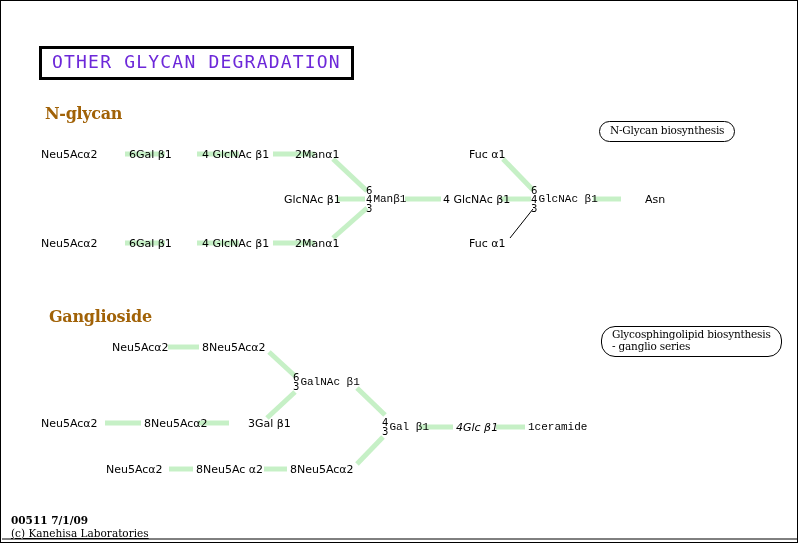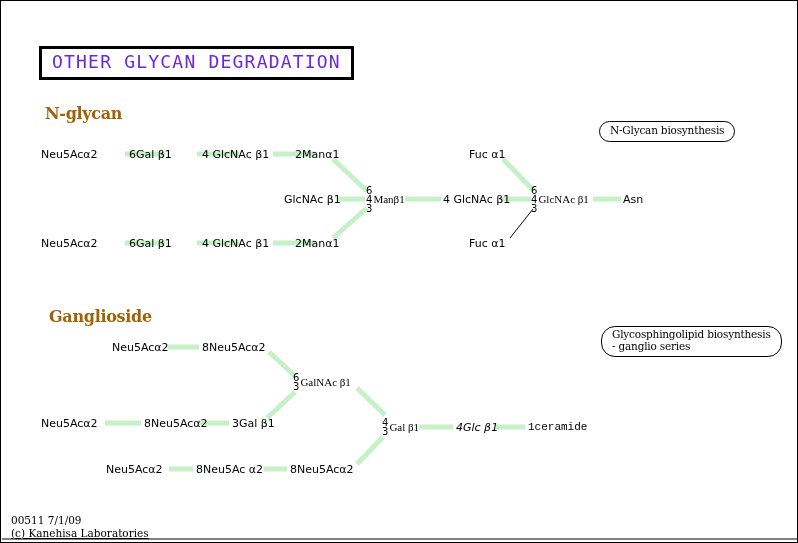--- a/index.html
+++ b/index.html
@@ -75,21 +75,21 @@
   .branch .digits {
     display: flex;
     flex-direction: column;
     font-family: "DejaVu Sans", "Liberation Sans", sans-serif;
     font-size: 10px;
     line-height: 9px;
     color: #000000;
     margin-right: 1px;
   }
   .branch .bname {
-    font-family: Liberation Serif, serif;
+    font-family: Liberation Mono, monospace;
     font-size: 11px;
     color: #000000;
     line-height: 1;
   }
   
   .maplink {
     position: absolute;
     border: 1px solid #000000;
     border-radius: 14px;
     background: #ffffff;
@@ -202,51 +202,51 @@
 
   <div class="branch" style="left:530px; top:198px;">
     <span class="digits">
       <span>6</span>
       <span>4</span>
       <span>3</span>
     </span>
     <span class="bname">GlcNAc β1</span>
   </div>
 
-  <div class="node" style="left:622px; top:198px;text-align:right;">Asn</div>
+  <div class="node" style="left:644px; top:198px;text-align:right;">Asn</div>
 
   <div class="node" style="left:468px; top:153px;">Fuc α1</div>
   <div class="node" style="left:468px; top:242px;">Fuc α1</div>
 
   <div class="node" style="left:111px; top:346px;">Neu5Acα2</div>
   <div class="node" style="left:201px; top:346px;">8Neu5Acα2</div>
 
   <div class="branch" style="left:292px; top:381px;">
     <span class="digits">
       <span>6</span>
       <span>3</span>
     </span>
     <span class="bname">GalNAc β1</span>
   </div>
 
   <div class="node" style="left:40px; top:422px;">Neu5Acα2</div>
   <div class="node" style="left:143px; top:422px;">8Neu5Acα2</div>
-  <div class="node" style="left:231px; top:422px;">3Gal β1</div>
+  <div class="node" style="left:247px; top:422px;">3Gal β1</div>
 
   <div class="node" style="left:105px; top:468px;">Neu5Acα2</div>
   <div class="node" style="left:195px; top:468px;">8Neu5Ac α2</div>
   <div class="node" style="left:289px; top:468px;">8Neu5Acα2</div>
 
   <div class="branch" style="left:381px; top:426px;">
     <span class="digits">
       <span>4</span>
       <span>3</span>
     </span>
     <span class="bname">Gal β1</span>
   </div>
 
   <div class="node" style="left:455px; top:426px;font-style:italic;">4Glc β1</div>
   <div class="node" style="left:527px; top:426px;font-family:Liberation Mono, monospace;">1ceramide</div>
 
-  <div class="footer" style="top:513px;">00511 7/1/09</div>
+  <div class="footer" style="top:513px;font-weight:bold;">00511 7/1/09</div>
   <div class="footer" style="top:526px;text-decoration:underline;">(c) Kanehisa Laboratories</div>
 
 </div>
 
 </body></html>

